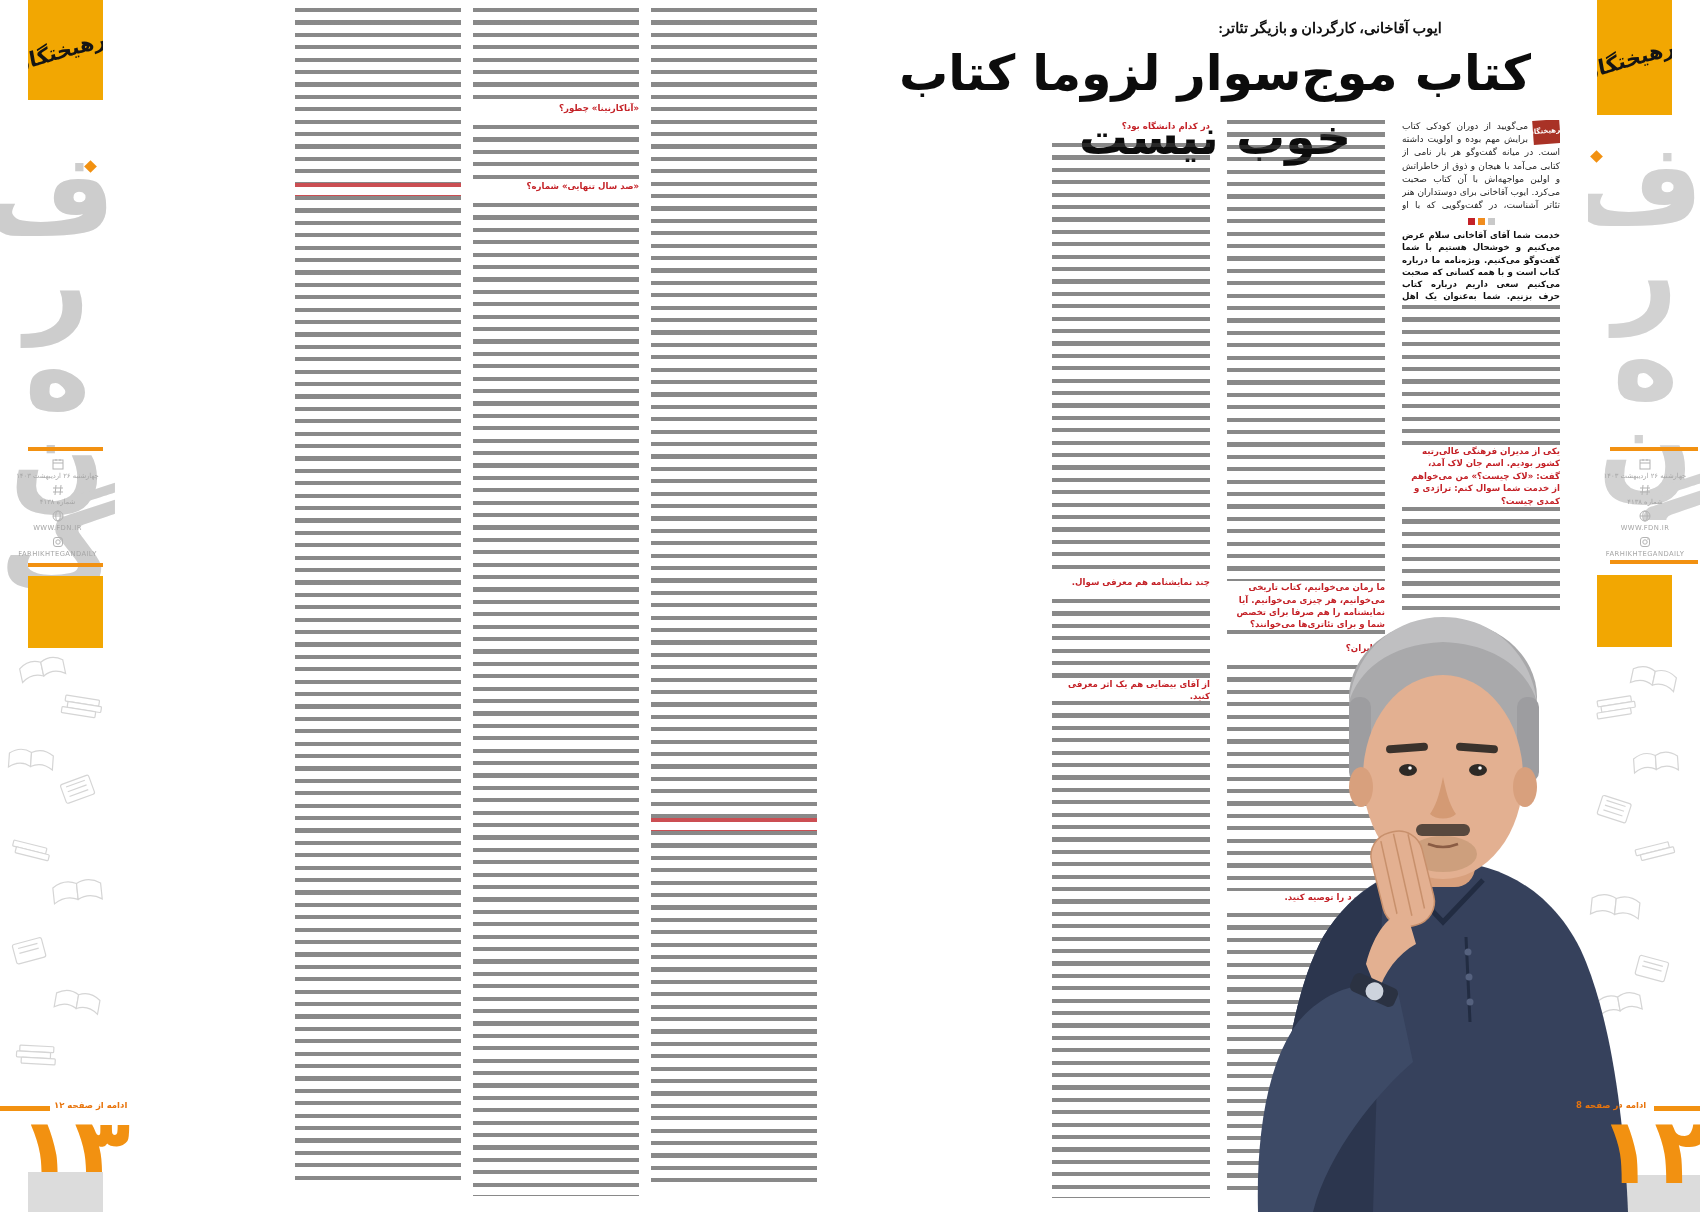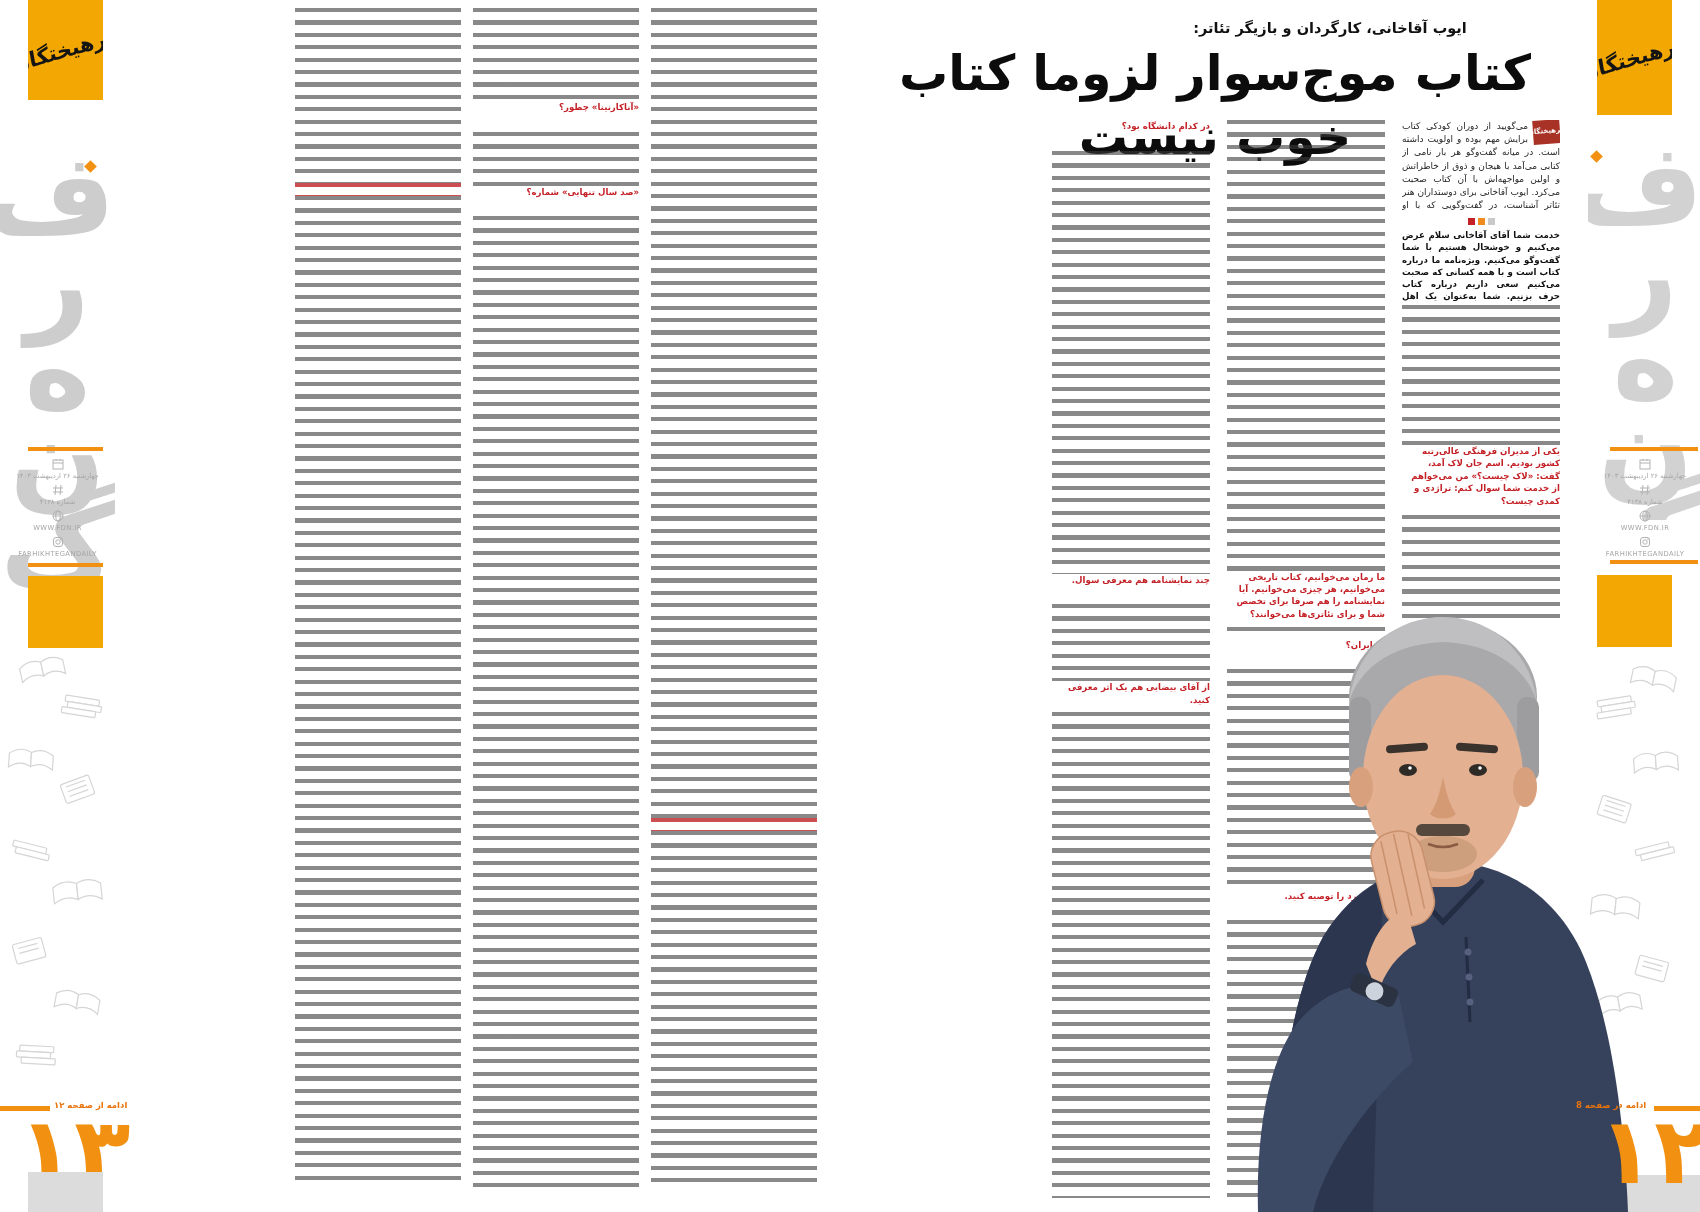--- a/index.html
+++ b/index.html
@@ -10,21 +10,21 @@
   
   .g{width:100%;margin:0;
      background-image:repeating-linear-gradient(to bottom,
         rgba(58,58,58,.60) 0px, rgba(58,58,58,.60) 4.2px,
         transparent 4.2px, transparent 12.4px);}
   .g-red{width:100%;margin:0;
      background-image:repeating-linear-gradient(to bottom,
         rgba(190,34,40,.8) 0px, rgba(190,34,40,.8) 4.4px,
         transparent 4.4px, transparent 12.4px);}
   .q{color:#C42127;font-weight:bold;font-size:8.6px;line-height:12.4px;
-     text-align:right;padding-bottom:18px;overflow:hidden;}
+     text-align:right;padding-bottom:10px;overflow:hidden;}
 
   
   .cols{position:absolute;display:flex;}
   .rp-cols{left:877px;top:120px;width:683px;height:1078px;gap:17px;}
   .lp-cols{left:115px;top:8px;width:702px;height:1188px;gap:12px;}
   .rp-cols .col{width:158px;}
   .lp-cols .col{width:166px;}
   .col{display:flex;flex-direction:column;}
 
   
@@ -32,21 +32,21 @@
   .mini-logo{float:right;width:27px;height:24px;background:#A93226;color:#fff;
      display:flex;align-items:center;justify-content:center;font-size:7px;font-weight:bold;
      margin-left:5px;margin-bottom:2px;transform:rotate(-4deg);}
   .sep{display:flex;gap:3px;justify-content:center;align-items:center;height:15px;}
   .sep i{width:7px;height:7px;display:block;}
   .boldq{font-weight:bold;font-size:8.6px;line-height:12.3px;text-align:justify;
      color:#101010;height:76px;overflow:hidden;}
 
   
   .kicker{position:absolute;left:1190px;top:20px;width:280px;text-align:center;
-     font-size:14.5px;font-weight:bold;color:#111;}
+     font-size:14.5px;font-weight:bold;color:#111;font-family:Liberation Serif, serif;}
   .headline{position:absolute;left:868px;top:42px;width:694px;text-align:center;
      font-size:49px;font-weight:bold;color:#0c0c0c;letter-spacing:-1px;line-height:64px;}
 
   
   .logo-box{width:75px;background:#F2A702;display:flex;align-items:center;justify-content:center;overflow:hidden;}
   .logo-fa{font-weight:bold;color:#141414;font-size:21px;transform:rotate(-16deg) skewX(-6deg);white-space:nowrap;}
   .watermark{color:#cdcdcd;font-size:112px;line-height:88px;font-weight:bold;text-align:center;
      width:115px;overflow:hidden;}
   .rule{height:3.5px;background:#F29111;}
   .info{width:100%;display:flex;flex-direction:column;align-items:center;gap:2px;

